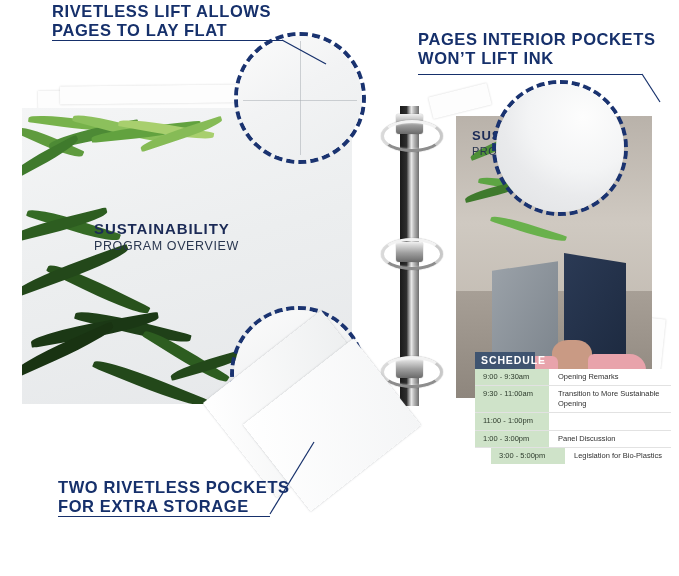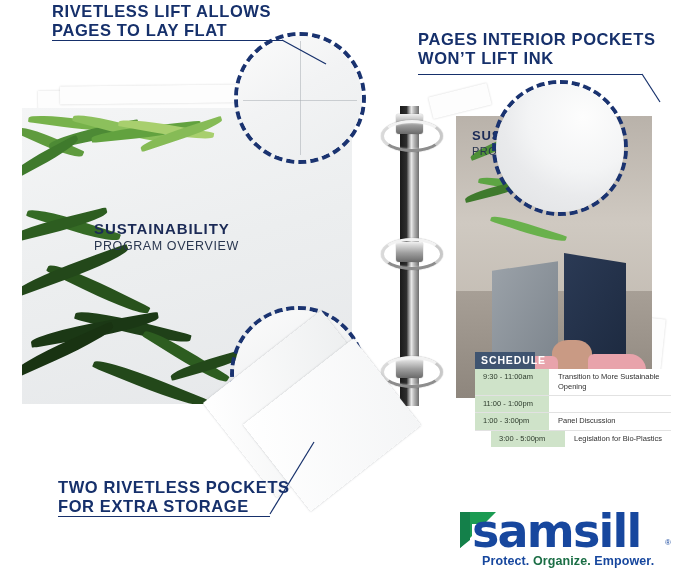--- a/index.html
+++ b/index.html
@@ -373,20 +373,24 @@
       <div style="position:absolute;left:132px;top:238px;width:58px;height:44px;background:#e8a3ab;border-radius:6px 16px 0 0;"></div>
 
       <div class="ph-title">SUSTAINABILITY</div>
       <div class="ph-sub">PROGRAM OVERVIEW</div>
     </div>
 
     <div id="schedule">
       <div class="sch-head">SCHEDULE</div>
       <div class="sch-body">
         <div class="sch-row">
+          <div class="sch-time">9:00 - 9:30am</div>
+          <div class="sch-desc">Opening Remarks</div>
+        </div>
+        <div class="sch-row">
           <div class="sch-time">9:30 - 11:00am</div>
           <div class="sch-desc">Transition to More Sustainable Opening</div>
         </div>
         <div class="sch-row">
           <div class="sch-time">11:00 - 1:00pm</div>
         </div>
         <div class="sch-row">
           <div class="sch-time">1:00 - 3:00pm</div>
           <div class="sch-desc">Panel Discussion</div>
         </div>
@@ -430,25 +434,14 @@
     <line x1="2" y1="2" x2="20" y2="30" stroke="#16306b" stroke-width="1.2"></line>
   </svg>
 
   <div class="callout" id="callout-two">TWO RIVETLESS POCKETS
 FOR EXTRA STORAGE</div>
   <div class="callout-rule" id="rule-two"></div>
   <svg class="leader" style="left:268px; top:440px;" width="50" height="78">
     <line x1="46" y1="2" x2="2" y2="74" stroke="#16306b" stroke-width="1.2"></line>
   </svg>
 
-  <div id="logo">
-    <svg class="chev" viewBox="0 0 40 40">
-      <polygon points="2,38 2,2 38,2 26,14 14,14 14,26" fill="#1b9b52"></polygon>
-      <polygon points="2,38 2,2 12,2 12,30" fill="#14804a"></polygon>
-    </svg>
-    <div class="wordmark">samsill</div>
-    <div class="reg">®</div>
-    <div class="tagline">
-      <span class="blue">Protect.</span><span> Organize.</span><span class="blue"> Empower.</span>
-    </div>
-  </div>
 
 </div>
 
 </body></html>

